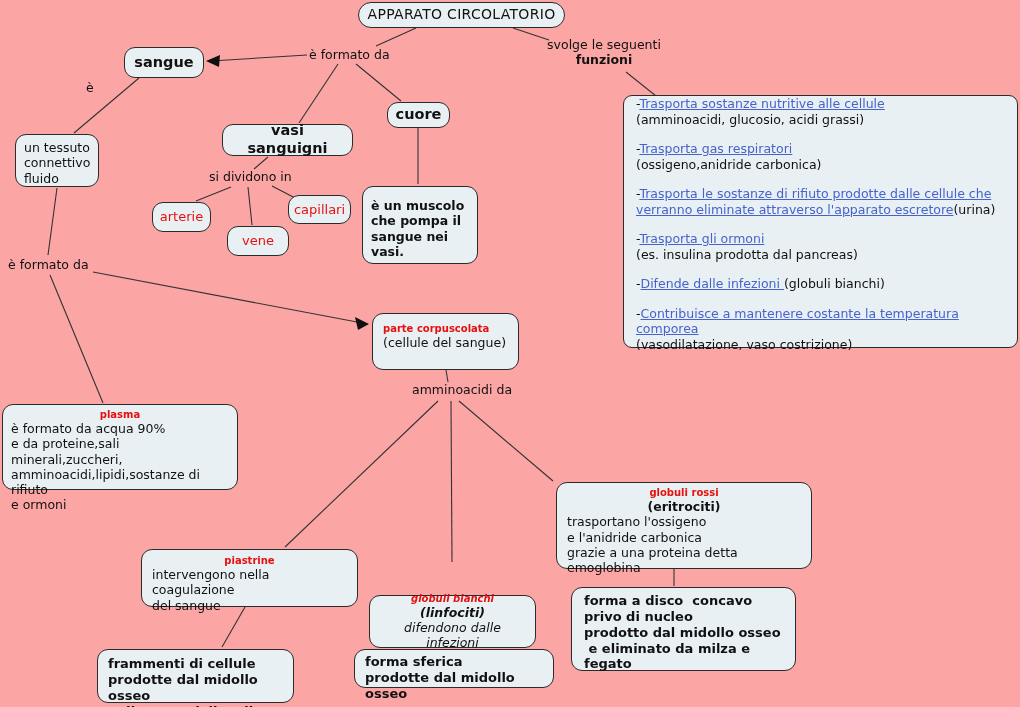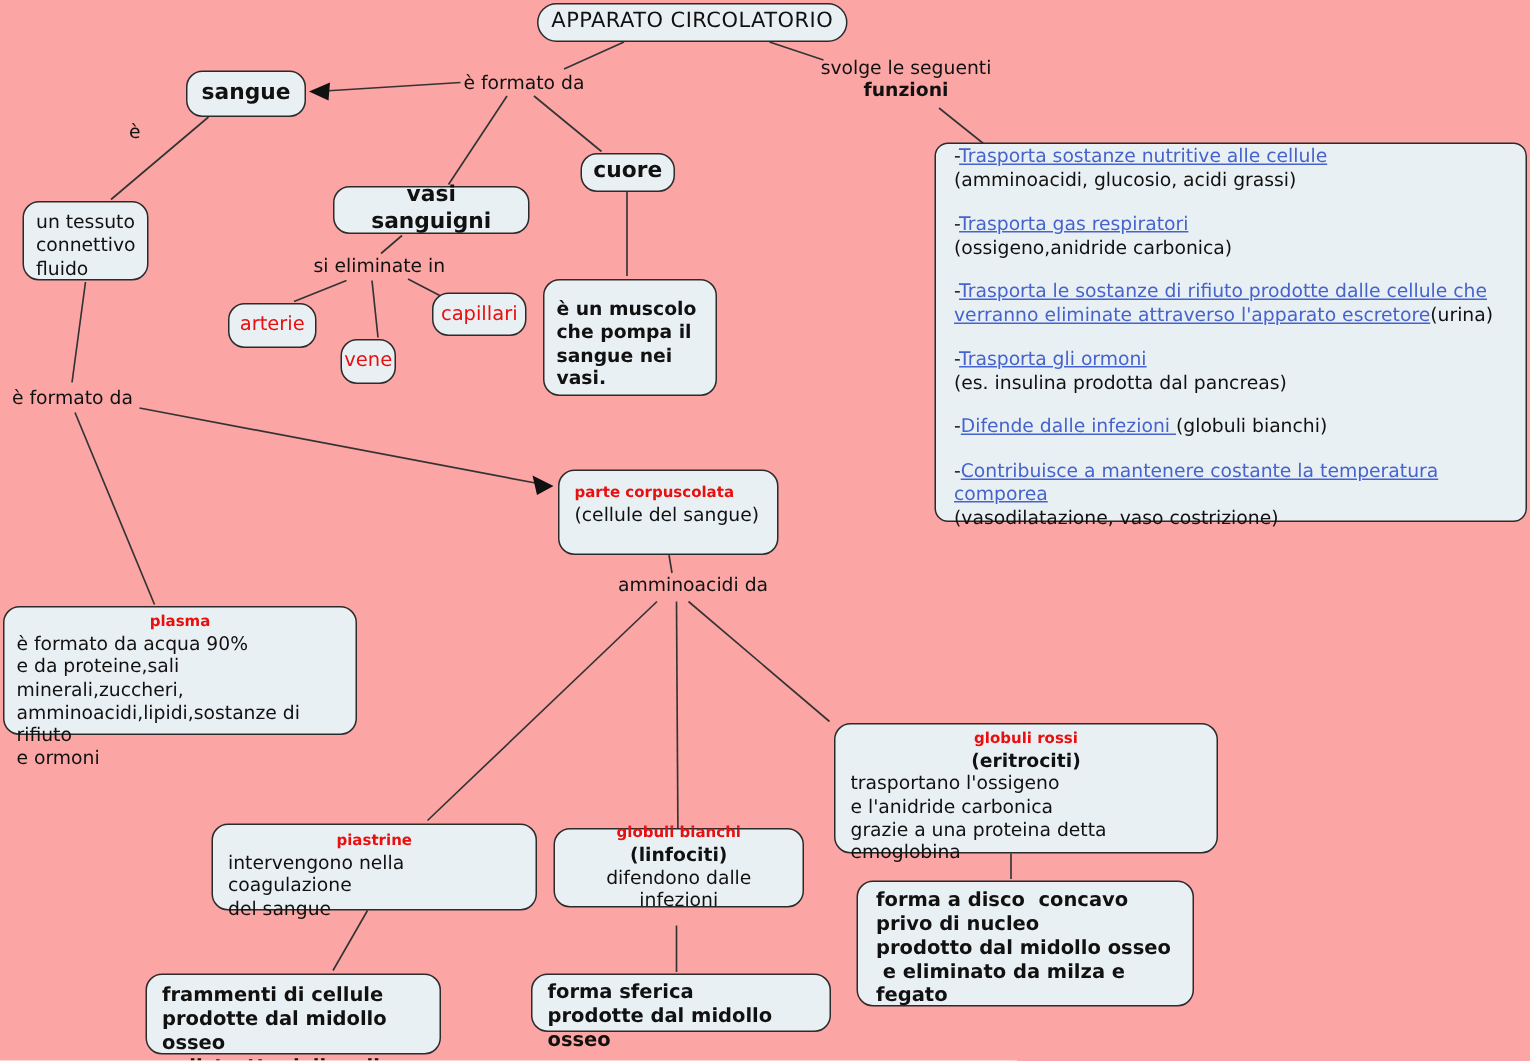--- a/index.html
+++ b/index.html
@@ -75,21 +75,21 @@
   <div class="node node--center title-node" style="left:358px;top:2px;width:207px;height:26px;">
     <span>APPARATO CIRCOLATORIO</span>
   </div>
 
   <span class="lbl" style="left:309px;top:47px;">è formato da</span>
   <div class="lbl ctr" style="left:540px;top:37px;width:128px;">
     <div>svolge le seguenti</div>
     <div class="lbl-b">funzioni</div>
   </div>
   <span class="lbl" style="left:86px;top:80px;">è</span>
-  <span class="lbl" style="left:209px;top:169px;">si eliminate in</span>
+  <span class="lbl" style="left:209px;top:169px;">si dividono in</span>
   <span class="lbl" style="left:8px;top:257px;">è formato da</span>
   <span class="lbl" style="left:412px;top:382px;">amminoacidi da</span>
 
   <div class="node node--center" style="left:124px;top:47px;width:80px;height:31px;">
     <span class="node-strong">sangue</span>
   </div>
 
   <div class="node" style="left:15px;top:134px;width:84px;height:53px;">
     <div>un tessuto</div>
     <div>connettivo</div>
@@ -100,21 +100,21 @@
     <span class="node-strong">vasi sanguigni</span>
   </div>
 
   <div class="node node--center" style="left:387px;top:102px;width:63px;height:26px;text-align:right;">
     <span class="node-strong">cuore</span>
   </div>
 
   <div class="node node--center" style="left:152px;top:202px;width:59px;height:30px;">
     <span class="red-plain">arterie</span>
   </div>
-  <div class="node node--center" style="left:227px;top:226px;width:37px;height:30px;">
+  <div class="node node--center" style="left:227px;top:226px;width:62px;height:30px;">
     <span class="red-plain">vene</span>
   </div>
   <div class="node node--center" style="left:288px;top:195px;width:63px;height:29px;">
     <span class="red-plain">capillari</span>
   </div>
 
   <div class="node" style="left:362px;top:186px;width:116px;height:78px;padding-top:11px;font-weight:bold;">
     <div>è un muscolo</div>
     <div>che pompa il</div>
     <div>sangue nei vasi.</div>
@@ -157,21 +157,21 @@
     <div class="red-bold">parte corpuscolata</div>
     <div>(cellule del sangue)</div>
   </div>
 
   <div class="node" style="left:141px;top:549px;width:217px;height:58px;padding:5px 10px;">
     <div class="ctr red-bold">piastrine</div>
     <div>intervengono nella coagulazione</div>
     <div>del sangue</div>
   </div>
 
-  <div class="node node--center" style="left:369px;top:552px;width:167px;height:53px;padding:4px 6px;">
+  <div class="node node--center" style="left:369px;top:595px;width:167px;height:53px;padding:4px 6px;font-style:italic;">
     <div class="red-bold">globuli bianchi</div>
     <div style="font-weight:bold;">(linfociti)</div>
     <div>difendono dalle infezioni</div>
   </div>
 
   <div class="node" style="left:556px;top:482px;width:256px;height:87px;padding:4px 10px;">
     <div class="ctr red-bold">globuli rossi</div>
     <div class="ctr" style="font-weight:bold;">(eritrociti)</div>
     <div>trasportano l'ossigeno</div>
     <div>e l'anidride carbonica</div>

